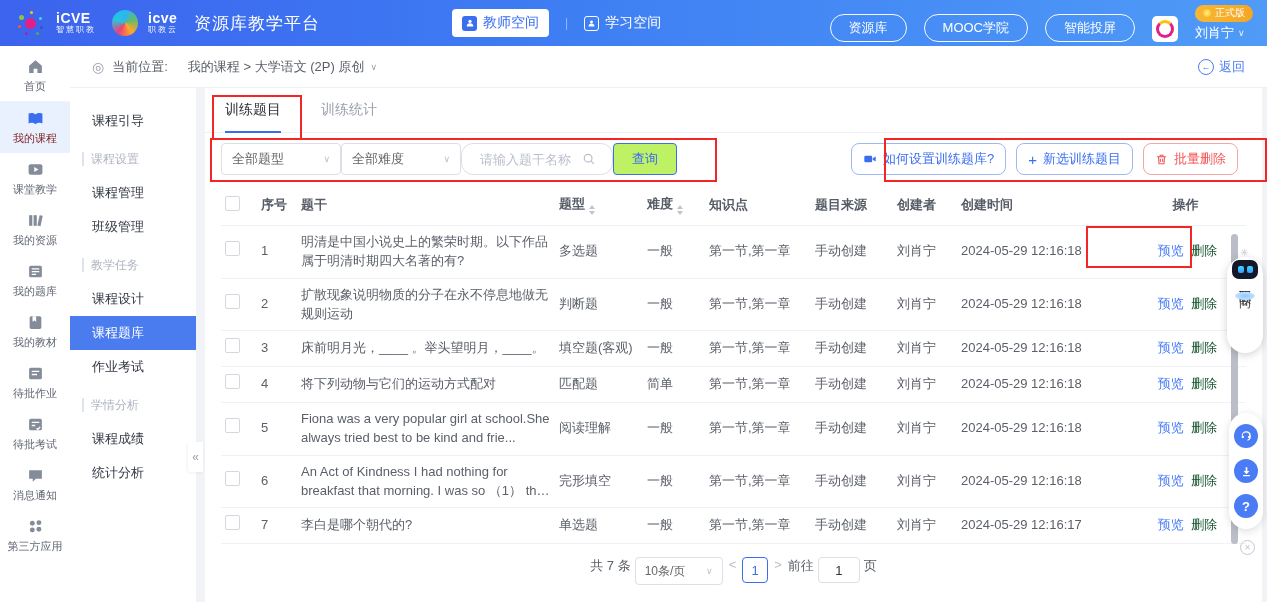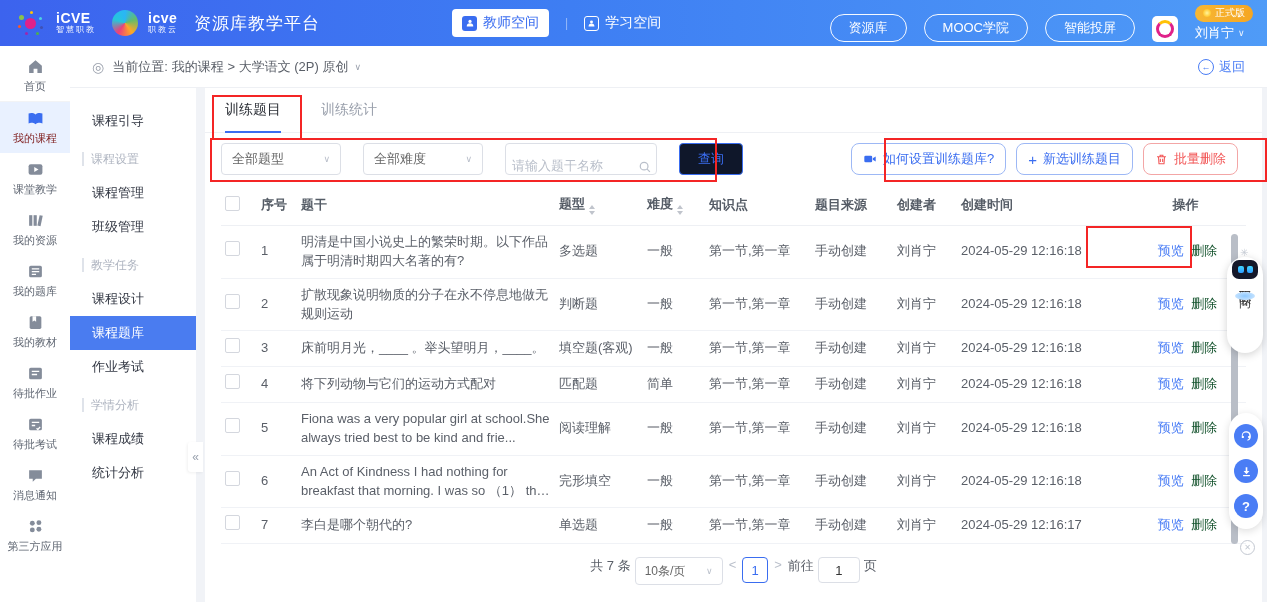--- a/index.html
+++ b/index.html
@@ -31,21 +31,21 @@
   .appic span{width:12px;height:12px;border:3px solid #e0218a;border-radius:50%;border-top-color:#ffc107}
   .ublock{display:flex;flex-direction:column;align-items:flex-start;gap:2px}
   .vbadge{background:linear-gradient(90deg,#f7b733,#f5a623);border-radius:9px;font-size:10px;padding:1px 8px 2px;display:flex;align-items:center;gap:4px;color:#fff}
   .medal{width:8px;height:8px;border-radius:50%;background:radial-gradient(#fff59d,#ffb300)}
   .uname{font-size:13px;display:flex;align-items:center;gap:4px;cursor:pointer}
   .caret{font-size:9px;opacity:.9}
   
   .crumb{position:absolute;left:70px;top:46px;right:0;height:42px;background:#fff;display:flex;align-items:center;
          padding:0 22px;box-sizing:border-box;font-size:13px;color:#5a5f68;border-bottom:1px solid #eef0f4;z-index:3}
   .pin{color:#9aa0ac;margin-right:8px;font-size:14px}
-  .crumb .path{margin-left:4px;color:#5a5f68}
+  .crumb .path{margin-left:20px;color:#5a5f68}
   .crumb .dcaret{color:#9aa0ac;font-size:9px;margin-left:6px}
   .back{margin-left:auto;color:#4a7df5;display:flex;align-items:center;gap:5px;cursor:pointer}
   .backc{width:14px;height:14px;border:1px solid #4a7df5;border-radius:50%;display:inline-flex;align-items:center;justify-content:center;font-size:9px}
   
   .rail{position:absolute;left:0;top:46px;bottom:0;width:70px;background:#fff;z-index:4;padding-top:4px;box-sizing:border-box}
   .rail-item{width:70px;padding:8px 0 7px;display:flex;flex-direction:column;align-items:center;gap:4px;color:#5f6672;cursor:pointer}
   .rail-item:first-child{border-bottom:1px solid #f2f3f5}
   .rail-ic svg{width:17px;height:17px;fill:#848c9a}
   .rail-lb{font-size:11px}
   .rail-item.active{background:#e9f1ff;color:#7f1d1d}
@@ -58,28 +58,28 @@
   .menu-row.section{height:34px;line-height:34px;padding-left:12px;font-size:12px;color:#aeb4c0;margin-top:4px;cursor:default}
   .menu-row.section .menu-lb{border-left:2px solid #dfe3ea;padding-left:7px}
   .collapse{position:absolute;left:188px;top:442px;width:15px;height:30px;background:#fff;border-radius:3px 0 0 3px;
             color:#98a0ad;font-size:12px;display:flex;align-items:center;justify-content:center;z-index:4;box-shadow:-1px 1px 3px rgba(0,0,0,.06)}
   
   .card{position:absolute;left:205px;top:88px;right:5px;bottom:0;background:#fff;z-index:2;overflow:hidden}
   .tabs{height:44px;display:flex;align-items:stretch;padding:0 20px;border-bottom:1px solid #eef0f4;gap:40px}
   .tab{font-size:14px;color:#9aa0ac;display:flex;align-items:center;position:relative;cursor:pointer}
   .tab.active{color:#2b2f36}
   .tab.active::after{content:"";position:absolute;left:0;right:0;bottom:-1px;height:2px;background:#3a6df0}
-  .frow{height:52px;display:flex;align-items:center;padding:0 16px 0 16px;gap:22px}
+  .frow{height:52px;display:flex;align-items:center;padding:0 16px 0 16px;gap:0}
   .sel{width:120px;height:32px;box-sizing:border-box;border:1px solid #dcdfe6;border-radius:4px;display:flex;align-items:center;
        justify-content:space-between;padding:0 10px;font-size:13px;color:#666;background:#fff;cursor:pointer}
   .sel .caret2{color:#b6bcc8;font-size:9px}
-  .sinwrap{width:152px;height:32px;box-sizing:border-box;border:1px solid #dcdfe6;border-radius:4px;display:flex;align-items:flex-end;padding:0 4px;gap:6px;background:#fff}
+  .sinwrap{width:152px;height:32px;box-sizing:border-box;border:1px solid #dcdfe6;border-radius:12px;display:flex;align-items:center;padding:0 16px;gap:6px;background:#fff}
   .sinwrap input{border:0;outline:0;flex:1;font-size:13px;color:#333;min-width:0;font-family:inherit}
   .sinwrap input::placeholder{color:#b9bfca}
-  .qbtn{width:64px;height:32px;border:1px solid #3a6df0;color:#3a6df0;border-radius:4px;background:#0f172a;font-size:13px;cursor:pointer;font-family:inherit}
+  .qbtn{width:64px;height:32px;border:1px solid #3a6df0;color:#3a6df0;border-radius:4px;background:#bef264;font-size:13px;cursor:pointer;font-family:inherit}
   .acts{margin-left:auto;display:flex;gap:10px;padding-right:8px}
   .abtn{height:32px;border:1px solid #9db8f5;color:#3a6df0;background:#fff;border-radius:8px;padding:0 11px;font-size:13px;
         display:flex;align-items:center;gap:6px;cursor:pointer;white-space:nowrap;font-family:inherit}
   .abtn.red{border-color:#f3a6a6;color:#f25555}
   
   table{border-collapse:collapse;table-layout:fixed;width:calc(100% - 32px);margin:0 16px;font-size:13px}
   th{font-weight:700;color:#555c66;text-align:left;padding:10px 4px;border-bottom:1px solid #eef0f4;white-space:nowrap}
   td{padding:7px 4px;border-bottom:1px solid #f0f2f6;color:#5a5f68;vertical-align:middle;line-height:1.45}
   .stem-t{display:-webkit-box;-webkit-line-clamp:2;-webkit-box-orient:vertical;overflow:hidden}
   .cb{width:13px;height:13px;border:1px solid #d4d7de;border-radius:2px;display:inline-block;background:#fff;cursor:pointer}

